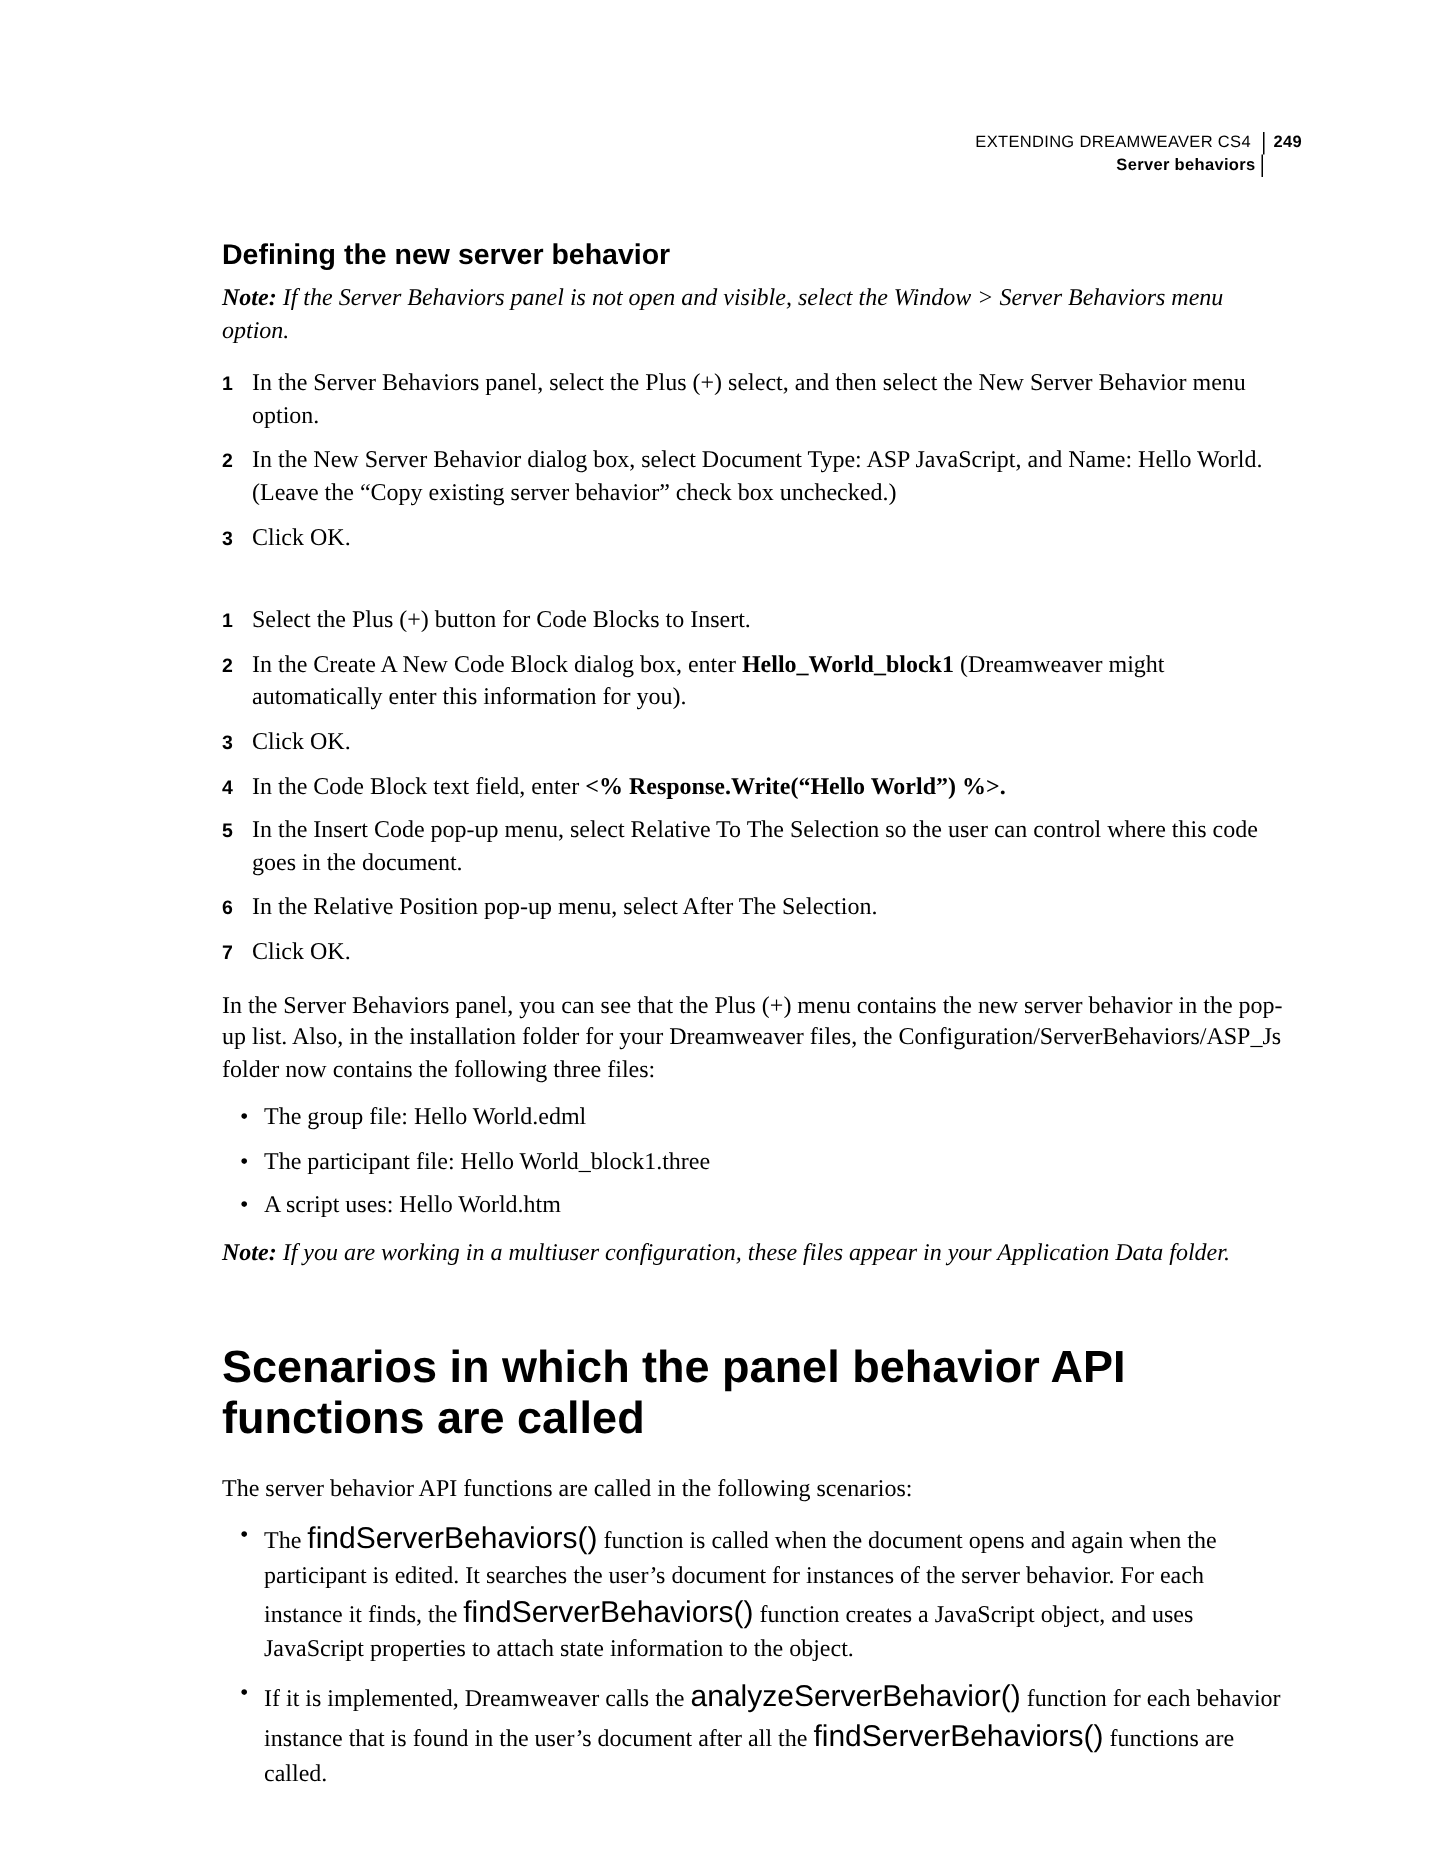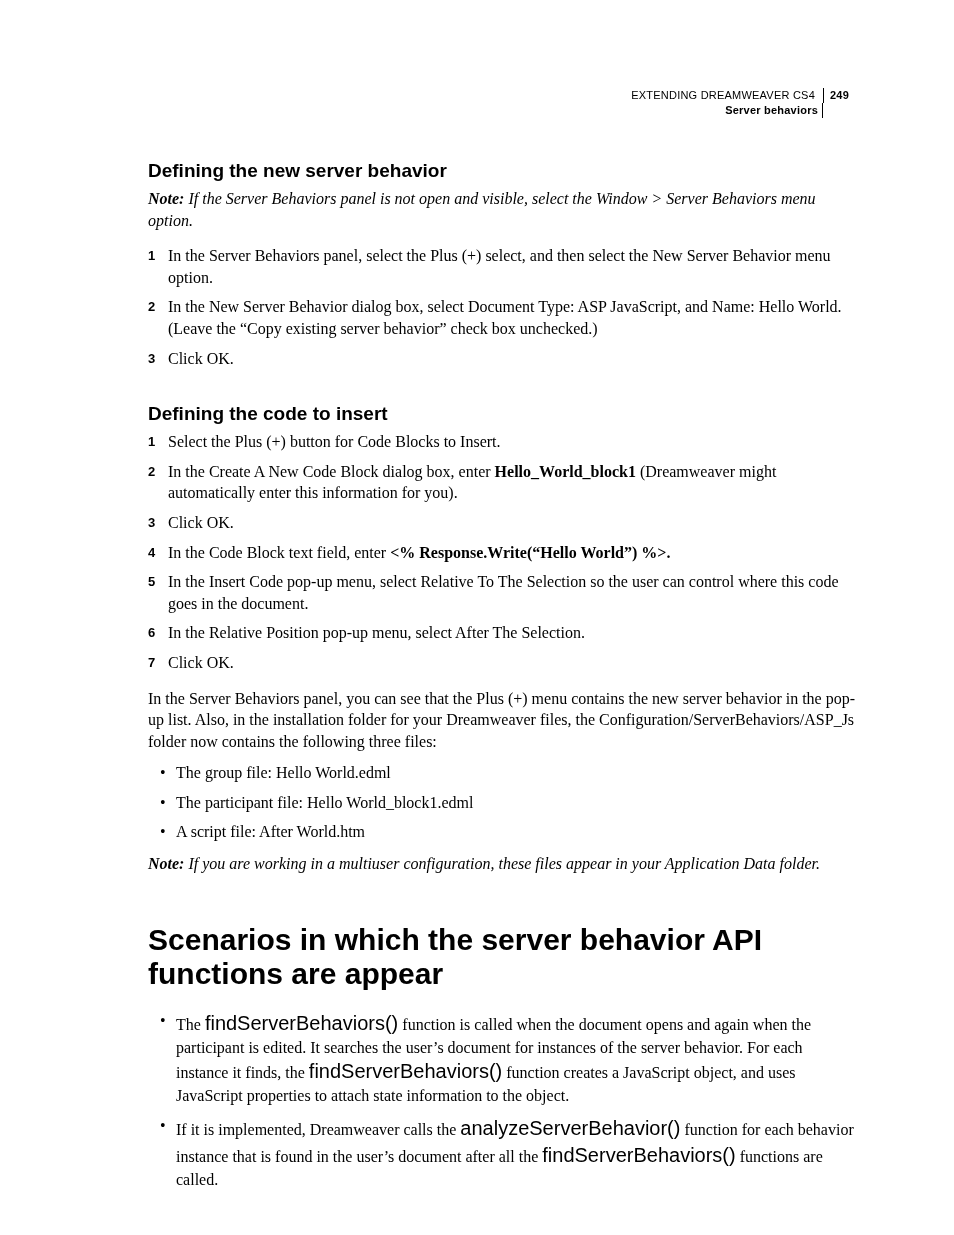--- a/index.html
+++ b/index.html
@@ -12,21 +12,21 @@
   .page {
     width: 954px;
     height: 1235px;
     position: relative;
     box-sizing: border-box;
     padding: 88px 98px 60px 148px;
   }
   .running-head {
     position: absolute;
     top: 88px;
-    right: 105px;
+    right: 86px;
     text-align: right;
     font-family: "Myriad Pro", "Helvetica Neue", Arial, sans-serif;
     font-size: 11px;
     line-height: 1.35;
     letter-spacing: 0.02em;
   }
   .running-head .line1 {
     padding-right: 8px;
     border-right: 1.5px solid #000;
     display: inline-block;
@@ -147,49 +147,49 @@
       <span class="note-label">Note: </span><span class="note-text">If the Server Behaviors panel is not open and visible, select the Window &gt; Server Behaviors menu option.</span>
     </p>
     <ol class="steps">
       <li>In the Server Behaviors panel, select the Plus (+) select, and then select the New Server Behavior menu option.</li>
       <li>In the New Server Behavior dialog box, select Document Type: ASP JavaScript, and Name: Hello World. (Leave the “Copy existing server behavior” check box unchecked.)</li>
       <li>Click OK.</li>
     </ol>
 
     <div class="spacer-sm"></div>
 
-    <h2 class="section">Defining the code to insert</h2>
     <ol class="steps">
       <li>Select the Plus (+) button for Code Blocks to Insert.</li>
       <li>
         <span>In the Create A New Code Block dialog box, enter </span><span class="b">Hello_World_block1</span><span> (Dreamweaver might automatically enter this information for you).</span>
       </li>
       <li>Click OK.</li>
       <li>
         <span>In the Code Block text field, enter </span><span class="b">&lt;% Response.Write(“Hello World”) %&gt;.</span>
       </li>
       <li>In the Insert Code pop-up menu, select Relative To The Selection so the user can control where this code goes in the document.</li>
       <li>In the Relative Position pop-up menu, select After The Selection.</li>
       <li>Click OK.</li>
     </ol>
 
     <p class="body">In the Server Behaviors panel, you can see that the Plus (+) menu contains the new server behavior in the pop-up list. Also, in the installation folder for your Dreamweaver files, the Configuration/ServerBehaviors/ASP_Js folder now contains the following three files:</p>
 
     <ul class="bullets">
       <li>The group file: Hello World.edml</li>
-      <li>The participant file: Hello World_block1.edml</li>
-      <li>A script file: After World.htm</li>
+      <li>The participant file: Hello World_block1.three</li>
+      <li>A script uses: Hello World.htm</li>
     </ul>
 
     <p class="note">
       <span class="note-label">Note: </span><span class="note-text">If you are working in a multiuser configuration, these files appear in your Application Data folder.</span>
     </p>
 
-    <h1 class="chapter">Scenarios in which the server behavior API functions are appear</h1>
+    <h1 class="chapter">Scenarios in which the panel behavior API functions are called</h1>
 
+    <p class="body">The server behavior API functions are called in the following scenarios:</p>
 
     <ul class="bullets">
       <li>
         <span>The </span><span class="code">findServerBehaviors()</span><span> function is called when the document opens and again when the participant is edited. It searches the user’s document for instances of the server behavior. For each instance it finds, the </span><span class="code">findServerBehaviors()</span><span> function creates a JavaScript object, and uses JavaScript properties to attach state information to the object.</span>
       </li>
       <li>
         <span>If it is implemented, Dreamweaver calls the </span><span class="code">analyzeServerBehavior()</span><span> function for each behavior instance that is found in the user’s document after all the </span><span class="code">findServerBehaviors()</span><span> functions are called.</span>
       </li>
     </ul>
 

